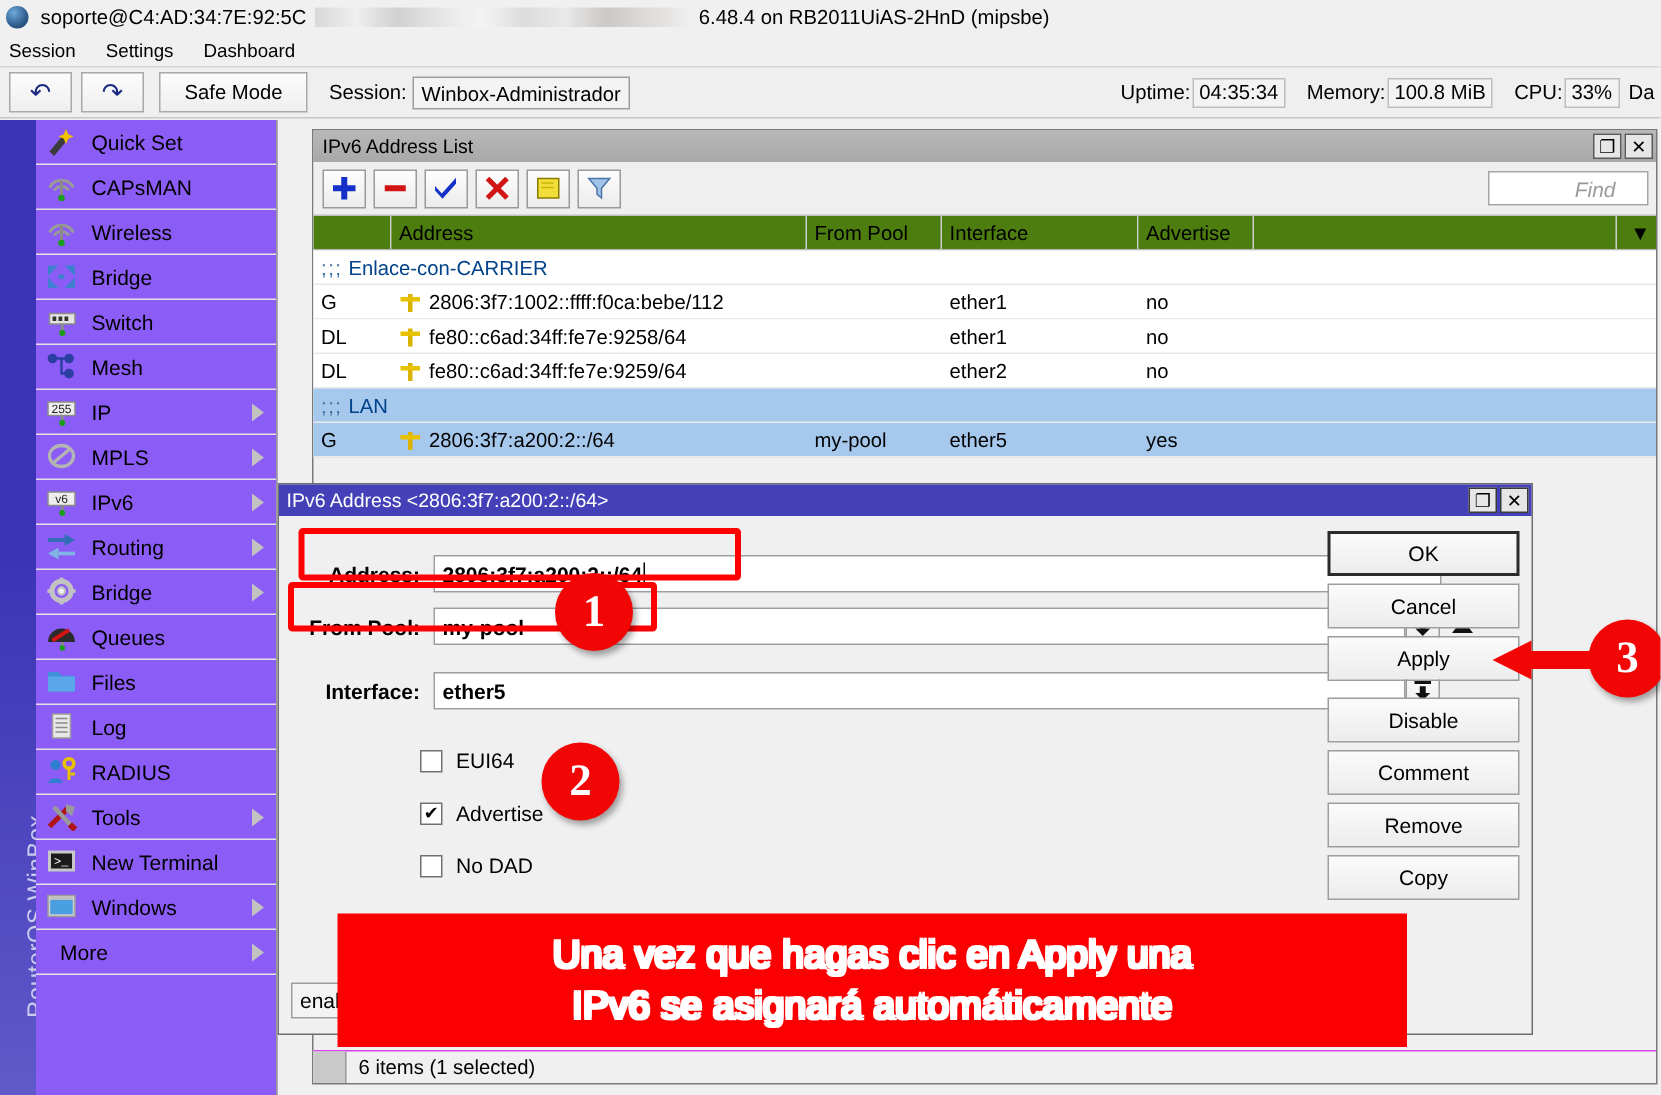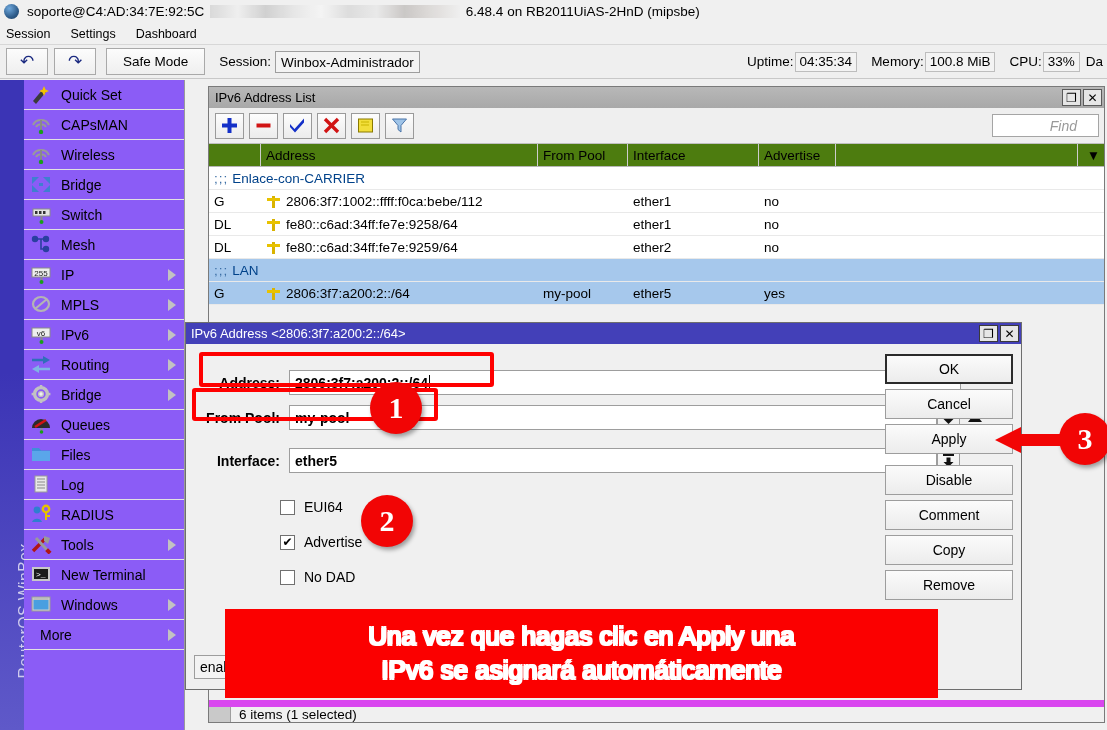--- a/index.html
+++ b/index.html
@@ -146,21 +146,21 @@
   .row.sel { background:#a6c8ec; }
   .row .cell { padding-left:5px; display:flex; align-items:center; height:100%; overflow:hidden; white-space:nowrap; }
   .cmt { color:#00428a; padding-left:22px; }
   .cmt .semis { color:#3b6ea5; letter-spacing:1px; margin-right:4px; }
   .pin { width:15px; height:15px; margin-right:5px; flex:0 0 auto; position:relative; }
   .pin::before { content:""; position:absolute; left:6px; top:2px; width:3px; height:12px; background:#d9b300; }
   .pin::after  { content:""; position:absolute; left:1px; top:4px; width:13px; height:3px; background:#e8c200; }
 
   .statusbar {
     position:absolute; left:0; bottom:0; width:100%; height:22px;
-    background:#f0f0f0; border-top:7px solid #d946ef;
+    background:#f0f0f0; border-top:1px solid #d946ef;
     display:flex; align-items:center; font-size:13.5px; color:#000;
   }
   .sb-grip { width:22px; height:100%; background:#c9c9c9; border-right:1px solid #9d9d9d; }
   .statusbar .txt { padding-left:8px; }
 
   
   .dlg {
     position:absolute; left:185px; top:322px; width:837px; height:368px;
     background:#f0f0f0; border:1px solid #6e6e6e;
   }
@@ -654,22 +654,22 @@
         <div class="chkbox"></div>
         <span>No DAD</span>
       </div>
 
       <div class="btncol">
         <div class="dbtn def">OK</div>
         <div class="dbtn">Cancel</div>
         <div class="dbtn">Apply</div>
         <div class="dbtn gap">Disable</div>
         <div class="dbtn">Comment</div>
+        <div class="dbtn">Remove</div>
         <div class="dbtn">Copy</div>
-        <div class="dbtn">Remove</div>
       </div>
 
       <div class="enab">enab</div>
     </div>
   </div>
 
   <div class="hl" style="left:199px; top:352px; width:295px; height:35px;"></div>
   <div class="hl" style="left:192px; top:388px; width:246px; height:33px;"></div>
 
   <div class="circ" style="left:370px; top:382px; width:52px; height:52px; font-size:30px;">

